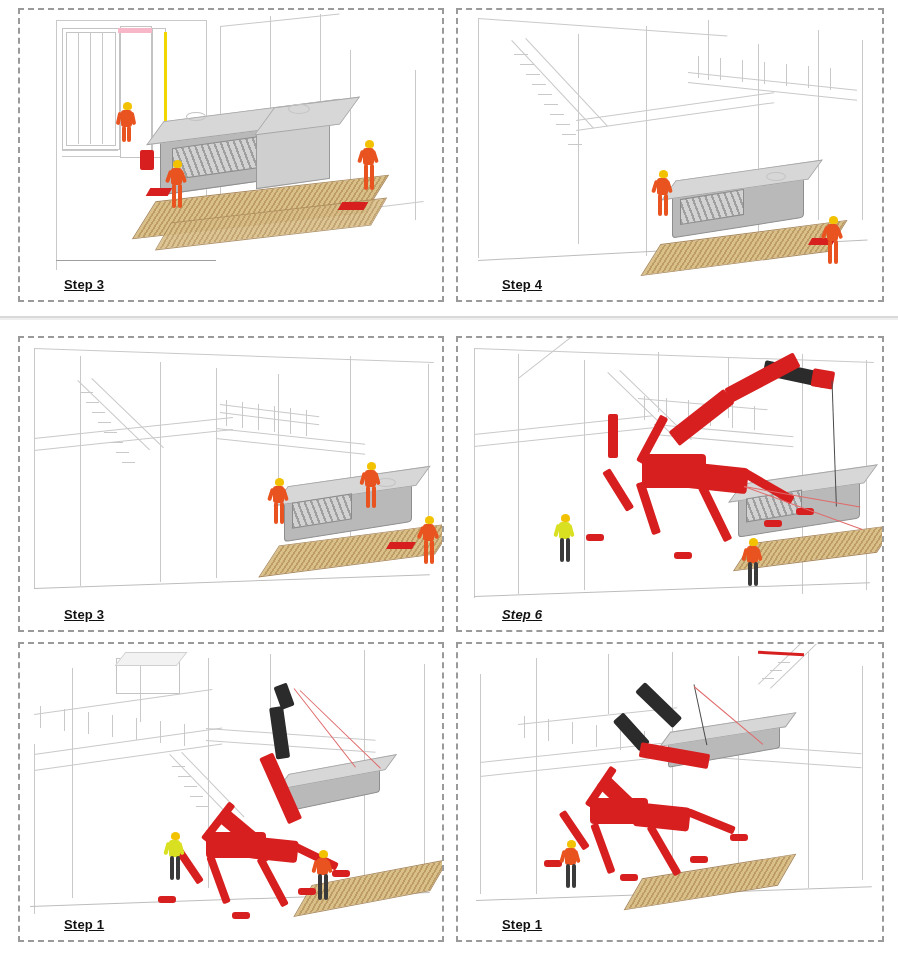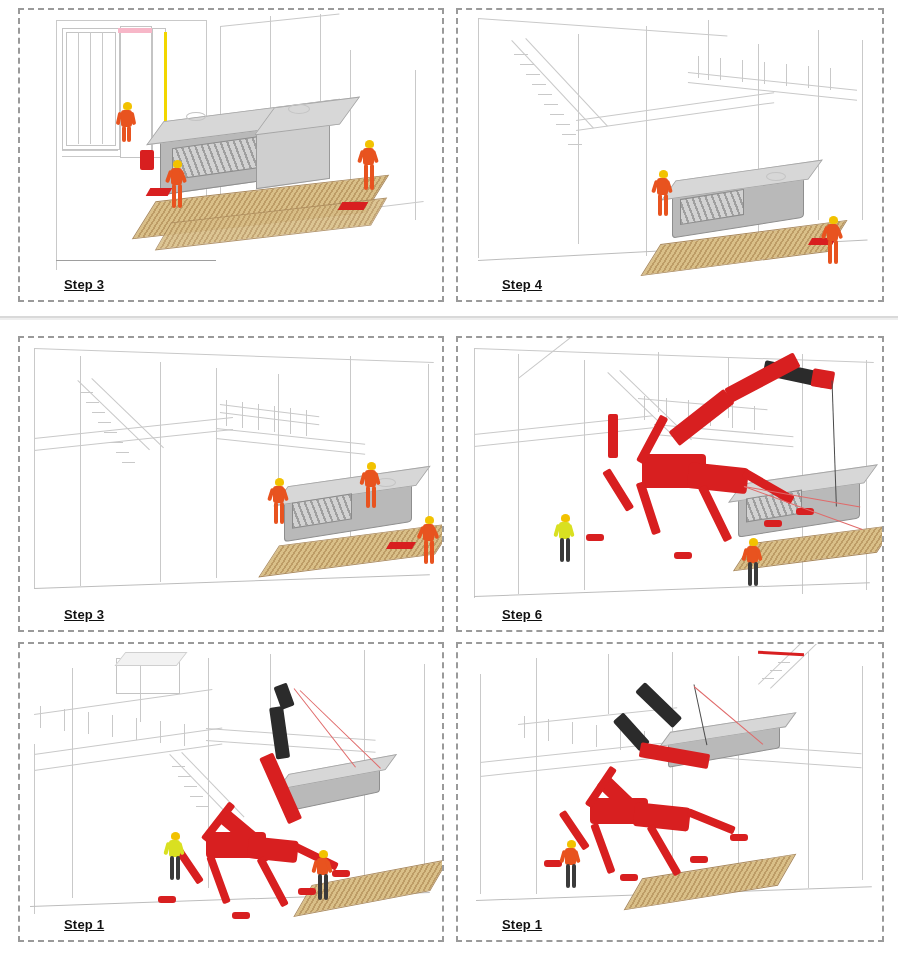--- a/index.html
+++ b/index.html
@@ -258,21 +258,21 @@
         <div class="torso" style="left:1px;top:8px;background:#e8531f;"></div>
         <div class="armL" style="left:-3px;top:10px;background:#e8531f;transform:rotate(24deg);"></div>
         <div class="armR" style="left:11px;top:10px;background:#e8531f;transform:rotate(-24deg);"></div>
         <div class="legL" style="left:2px;top:24px;background:#e8531f;height:24px;"></div>
         <div class="legR" style="left:8px;top:24px;background:#e8531f;height:24px;"></div>
       </div>
     </div>
     <div class="step-label">Step 3</div>
   </div>
 
-  <div class="panel" style="left:456px;top:336px;width:424px;height:292px;">
+  <div class="panel" style="left:456px;top:336px;width:424px;height:292px;font-style:italic;">
     <div class="scene">
       <div class="ln" style="left:16px;top:10px;width:1px;height:250px;"></div>
       <div class="ln" style="left:16px;top:10px;width:400px;height:1px;transform:rotate(2deg);"></div>
       <div class="ln" style="left:60px;top:16px;width:1px;height:240px;"></div>
       <div class="ln" style="left:126px;top:22px;width:1px;height:230px;"></div>
       <div class="ln" style="left:200px;top:14px;width:1px;height:60px;"></div>
       <div class="ln" style="left:270px;top:20px;width:1px;height:60px;"></div>
       <div class="ln" style="left:344px;top:16px;width:1px;height:240px;"></div>
       <div class="ln" style="left:408px;top:22px;width:1px;height:230px;"></div>
       <div class="ln" style="left:16px;top:96px;width:180px;height:1px;transform:rotate(-6deg);"></div>

